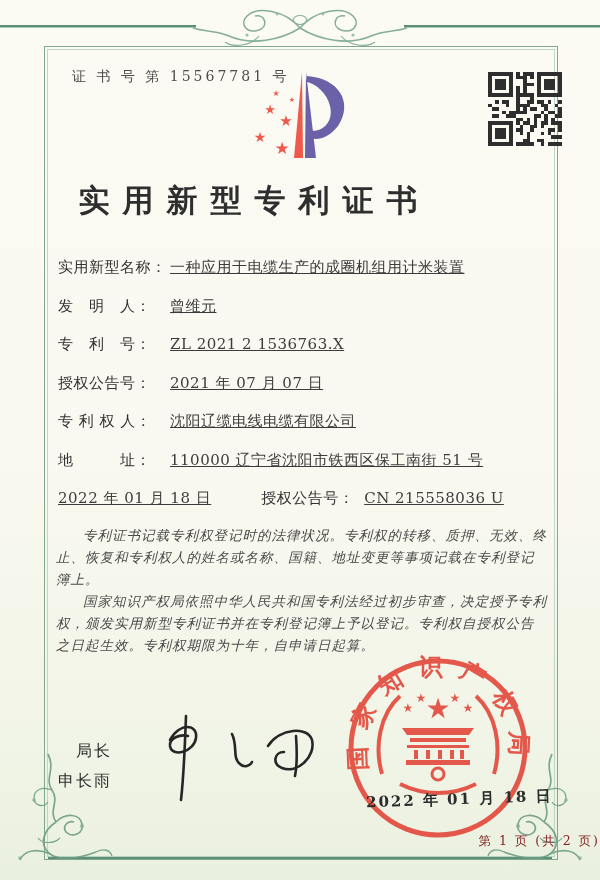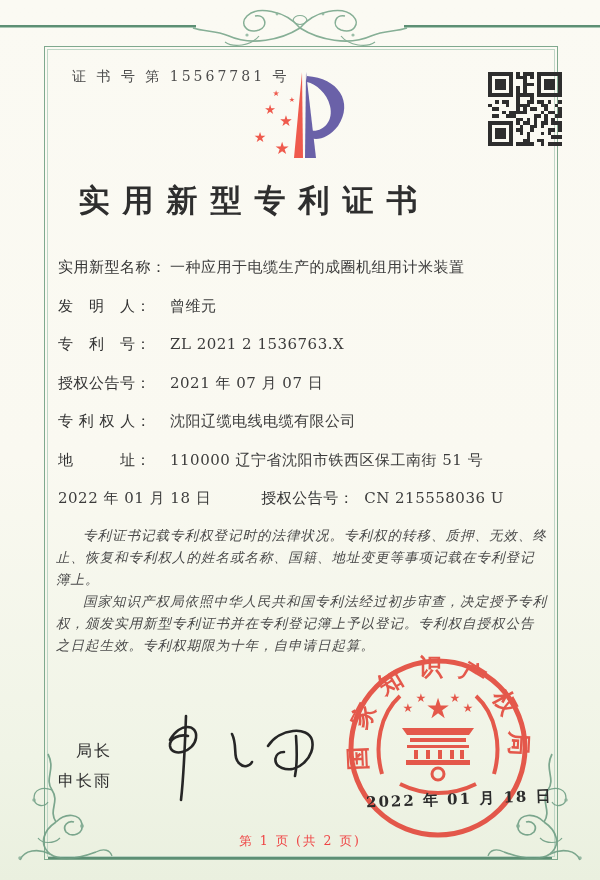--- a/index.html
+++ b/index.html
@@ -24,36 +24,36 @@
   .cert-no{
     position:absolute;left:72px;top:68px;font-size:14px;letter-spacing:3px;color:#4c4c4c;
   }
   .title{
     position:absolute;left:0;top:180px;width:496px;text-align:center;
     font-size:31px;letter-spacing:13px;font-weight:700;color:#2e2e2e;text-indent:13px;
   }
   .fields{position:absolute;left:58px;top:256px;width:500px;font-size:15px;}
   .field-row{display:flex;margin-bottom:16.5px;line-height:22px;}
   .field-label{flex:0 0 112px;color:#333;letter-spacing:.5px;white-space:nowrap;}
-  .field-value{color:#3c3c3c;letter-spacing:.5px;}
+  .field-value{color:#3c3c3c;letter-spacing:.5px;text-decoration:underline;}
   .grant-row{display:flex;line-height:22px;}
   .grant-col2{margin-left:50px;display:flex;}
   .paragraphs{
     position:absolute;left:56px;top:524px;width:492px;
     font-style:italic;font-size:13.5px;line-height:22px;color:#4a4a4a;letter-spacing:1px;
   }
   .paragraphs p{margin:0;text-indent:2em;}
   .sig-block{position:absolute;left:58px;top:736px;font-size:16px;color:#2f2f2f;line-height:30px;letter-spacing:2px;text-align:right;}
   .sig-svg{position:absolute;left:140px;top:712px;}
   .seal{position:absolute;left:342px;top:652px;width:192px;height:192px;opacity:.85;}
   .seal-date{
     position:absolute;left:366px;top:790px;font-size:15px;font-weight:700;color:#2b2b2b;
     letter-spacing:2px;transform:rotate(-2deg);z-index:5;
   }
-  .footer{position:absolute;left:0;top:833px;width:600px;text-align:center;font-size:12.5px;color:#ef4444;letter-spacing:2px;}
+  .footer{position:absolute;left:0;top:833px;width:600px;text-align:right;font-size:12.5px;color:#7f1d1d;letter-spacing:2px;}
   .qr{position:absolute;left:488px;top:72px;}
   .logo{position:absolute;left:242px;top:62px;}
   .flourish{position:absolute;left:185px;top:2px;}
   .corner{position:absolute;width:110px;height:112px;}
   .corner.bl{left:4px;top:752px;}
   .corner.br{right:4px;top:752px;transform:scaleX(-1);}
 </style>
 </head>
 <body>
 

